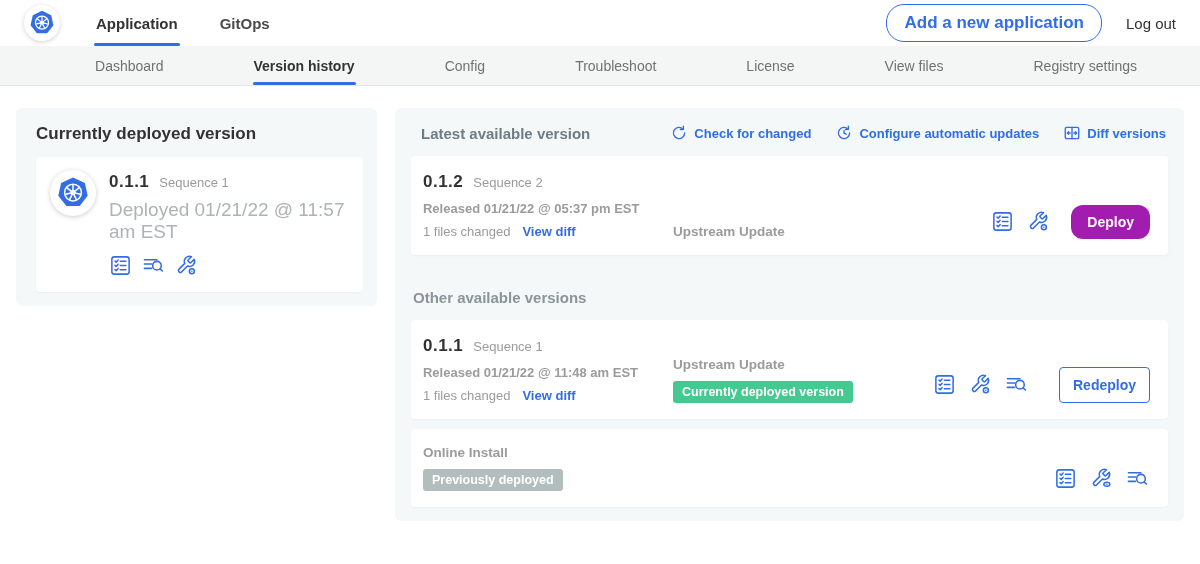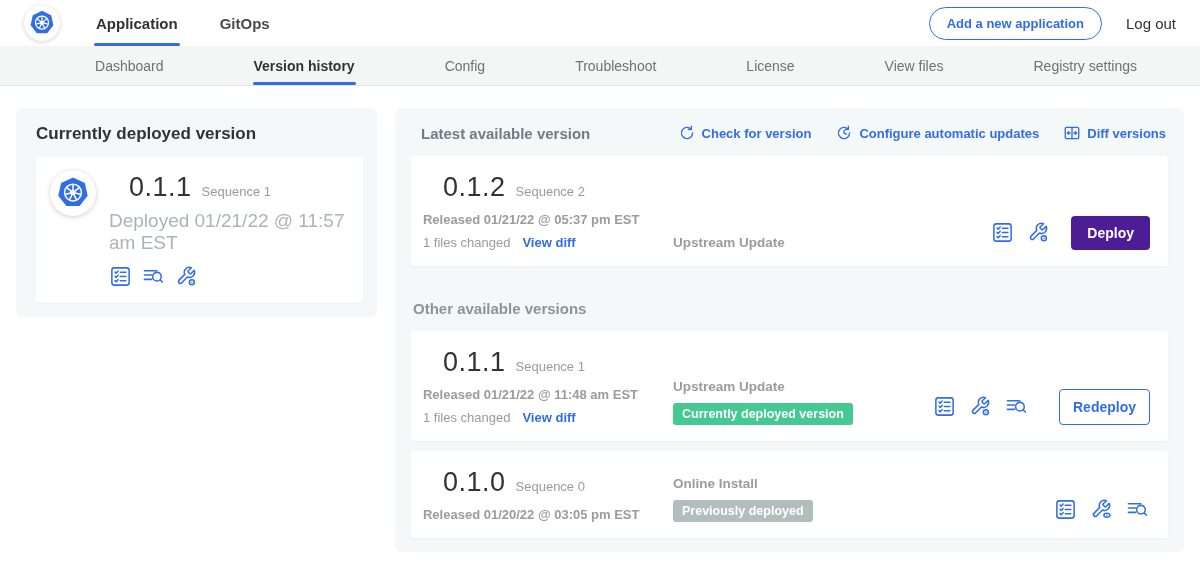--- a/index.html
+++ b/index.html
@@ -11,21 +11,21 @@
   .brand-circle { width:36px; height:36px; border-radius:50%; background:#fff;
     box-shadow:0 1px 4px rgba(0,0,0,.18); display:flex; align-items:center; justify-content:center; margin-right:34px; }
   .topnav-tabs { display:flex; gap:38px; height:100%; }
   .top-tab { position:relative; display:flex; align-items:center; height:100%;
     font-size:15px; font-weight:600; color:#4a4a4a; cursor:pointer; padding:0 2px; }
   .top-tab.active { color:#323232; font-weight:700; }
   .top-tab.active::after { content:""; position:absolute; left:0; right:0; bottom:0; height:3px;
     background:#326de6; border-radius:2px; }
   .topnav-right { margin-left:auto; display:flex; align-items:center; gap:24px; }
   .pill-btn { border:1px solid #326de6; background:#fff; color:#326de6; font-weight:700;
-    font-size:13px; padding:8px 17px; border-radius:18px; cursor:pointer;
+    font-size:17px; padding:8px 17px; border-radius:18px; cursor:pointer;
     font-family:"Liberation Sans", sans-serif; }
   .logout { font-size:15px; color:#323232; cursor:pointer; }
 
   
   .subnav { height:40px; background:#f4f5f5; border-bottom:1px solid #e5e7e7;
     display:flex; justify-content:center; gap:56px; }
   .sub-tab { position:relative; display:flex; align-items:center; height:100%;
     font-size:14px; color:#717171; cursor:pointer; padding:0 1px;margin-left:32px; }
   .sub-tab.active { color:#323232; font-weight:700; }
   .sub-tab.active::after { content:""; position:absolute; left:0; right:0; bottom:0; height:3px;
@@ -37,21 +37,21 @@
 
   
   .deployed-panel { width:376px; padding:16px 14px 14px 20px; }
   .panel-title { font-size:17px; font-weight:700; color:#323232; }
   .deployed-card { background:#fff; border-radius:4px; box-shadow:0 1px 2px rgba(0,0,0,.04);
     margin-top:13px; padding:13px 14px 14px 14px; display:flex; }
   .app-logo-circle { width:46px; height:46px; border-radius:50%; background:#fff;
     box-shadow:0 1px 5px rgba(0,0,0,.2); display:flex; align-items:center; justify-content:center; flex:none; }
   .deployed-info { margin-left:13px; padding-top:2px; }
   .version-line { display:flex; align-items:baseline; }
-  .version-num { font-size:27px; font-weight:400; color:#323232; letter-spacing:.5px;margin-left:20px; }
+  .version-num { font-size:17px; font-weight:700; color:#323232; letter-spacing:.5px; }
   .sequence { font-size:13px; color:#9b9b9b; margin-left:10px; }
   .deployed-date { margin-top:7px; font-size:19px; color:#aeb3b6; }
   .icon-row { margin-top:11px; display:flex; align-items:center; gap:9px; }
   .icon-btn { width:24px; height:24px; background:none; border:none; padding:0; cursor:pointer; display:flex; }
   .icon-btn svg { width:23px; height:23px; stroke:#326de6; fill:none;
     stroke-width:1.6; stroke-linecap:round; stroke-linejoin:round; }
 
   
   .updates-panel { flex:1; padding:14px 16px 14px 16px; }
   .updates-header { display:flex; align-items:center; margin:2px 2px 14px 10px; }
@@ -73,21 +73,21 @@
   .files-row { margin-top:8px; font-size:13px; color:#9b9b9b; display:flex; align-items:center; }
   .view-diff { color:#326de6; font-weight:700; margin-left:12px; cursor:pointer; background:none;
     border:none; font-size:13px; font-family:"Liberation Sans", sans-serif; padding:0; }
   .v-mid { width:260px; flex:none; }
   .source-label { font-size:13.5px; font-weight:600; color:#9b9b9b; }
   .badge { display:inline-block; margin-top:9px; padding:4px 9px; border-radius:3px;
     color:#fff; font-size:12.5px; font-weight:700; }
   .badge-green { background:#44c990; }
   .badge-gray  { background:#b2bebd; }
   .v-right { margin-left:auto; display:flex; align-items:center; gap:12px; }
-  .btn-solid { background:#4c1d95; color:#fff; border:none; border-radius:4px; font-size:14px;
+  .btn-solid { background:#a21caf; color:#fff; border:none; border-radius:12px; font-size:14px;
     font-weight:700; padding:9px 16px; cursor:pointer; margin-left:8px;
     font-family:"Liberation Sans", sans-serif; }
   .btn-outline { background:#fff; color:#326de6; border:1px solid #326de6; border-radius:4px;
     font-size:14px; font-weight:700; padding:9px 13px; cursor:pointer; margin-left:18px;
     font-family:"Liberation Sans", sans-serif; }
 </style>
 </head>
 <body>
 
 <div class="topnav">
@@ -190,21 +190,21 @@
   <div class="panel updates-panel">
 
     <div class="updates-header">
       <div class="updates-title">Latest available version</div>
       <div class="updates-actions">
         <button class="action-link">
           <svg viewBox="0 0 24 24">
               <path d="M19.5 12a7.5 7.5 0 1 1-2.1-5.2"></path>
               <polyline points="17.8 3 17.9 7 13.9 7.3"></polyline>
             </svg>
-          <span>Check for version</span>
+          <span>Check for changed</span>
         </button>
         <button class="action-link">
           <svg viewBox="0 0 24 24">
               <path d="M19.5 12a7.5 7.5 0 1 1-2.1-5.2"></path>
               <polyline points="17.8 3 17.9 7 13.9 7.3"></polyline>
               <polyline points="12 8.6 12 12.2 14.8 13.6"></polyline>
             </svg>
           <span>Configure automatic updates</span>
         </button>
         <button class="action-link">
@@ -303,27 +303,20 @@
               <line x1="2.5" y1="15" x2="10" y2="15"></line>
               <circle cx="15.6" cy="12.2" r="4.5"></circle>
               <line x1="18.9" y1="15.5" x2="21.3" y2="17.8"></line>
             </svg>
         </button>
         <button class="btn-outline">Redeploy</button>
       </div>
     </div>
 
     <div class="version-card">
-      <div class="v-left">
-        <div class="version-line">
-          <span class="version-num">0.1.0</span>
-          <span class="sequence">Sequence 0</span>
-        </div>
-        <div class="released">Released 01/20/22 @ 03:05 pm EST</div>
-      </div>
       <div class="v-mid">
         <div class="source-label">Online Install</div>
         <div class="badge badge-gray">Previously deployed</div>
       </div>
       <div class="v-right">
         <button class="icon-btn">
           <svg viewBox="0 0 24 24">
               <rect x="3" y="3" width="18" height="18" rx="2.5"></rect>
               <path d="M6.3 7.3l1.2 1.2 2-2.2"></path>
               <line x1="11.8" y1="7.5" x2="17.6" y2="7.5"></line>

